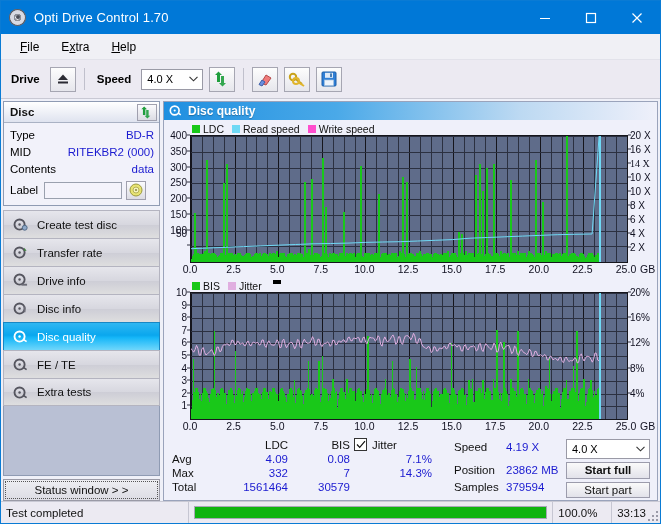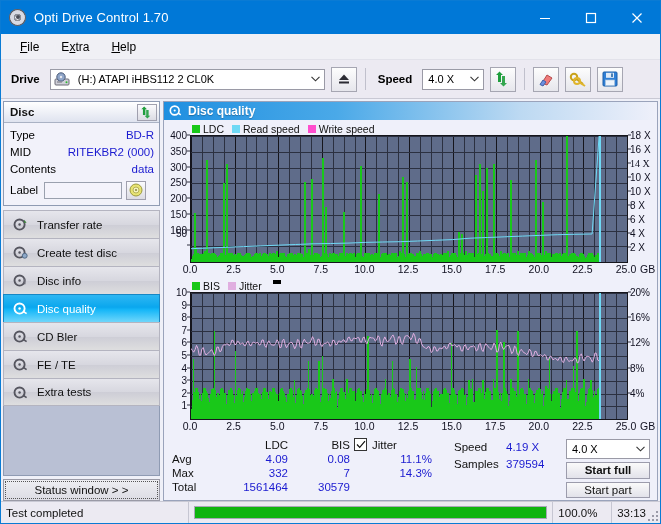--- a/index.html
+++ b/index.html
@@ -260,37 +260,20 @@
   </div>
 
   <div class="menubar">
     <div class="menu-item"><u>F</u><span>ile</span></div>
     <div class="menu-item">E<u>x</u><span>tra</span></div>
     <div class="menu-item"><u>H</u><span>elp</span></div>
   </div>
 
   <div class="toolbar">
     <div class="tb-label">Drive</div>
-    <div class="combo" id="drive-combo">
-      <span class="drv-ico">
-        <svg width="16" height="14" viewBox="0 0 16 14">
-          <rect x="1" y="7" width="14" height="6" rx="1" fill="#cfcfd8" stroke="#6d6d78"></rect>
-          <circle cx="7" cy="5" r="4.2" fill="#8fa5c8" stroke="#4a5a78"></circle>
-          <circle cx="7" cy="5" r="1.2" fill="#e8e8ee"></circle>
-          <rect x="3" y="9.3" width="5" height="1.4" fill="#8b8b96"></rect>
-          <circle cx="12.5" cy="10.3" r="1" fill="#2db82d"></circle>
-        </svg>
-      </span>
-      <span class="cb-txt">(H:)  ATAPI iHBS112  2 CL0K</span>
-      <span class="cb-arrow">
-        <svg width="9" height="6" viewBox="0 0 9 6">
-            <path d="M0.5 0.8 L4.5 4.8 L8.5 0.8" stroke="#333" stroke-width="1.1" fill="none"></path>
-          </svg>
-      </span>
-    </div>
     <div class="btn-sq">
       <svg width="14" height="12" viewBox="0 0 14 12">
         <path d="M7 1.5 L12 7 L2 7 Z" fill="#2b2b33"></path>
         <rect x="2" y="8.5" width="10" height="2" fill="#2b2b33"></rect>
       </svg>
     </div>
     <div class="tb-sep"></div>
     <div class="tb-label">Speed</div>
     <div class="combo" id="speed-combo">
       <span class="cb-txt">4.0 X</span>
@@ -371,64 +354,64 @@
           </div>
         </div>
       </div>
 
       <div class="navlist">
         <div class="navbtn">
           <span class="ni">
             <svg width="15" height="15" viewBox="0 0 16 16">
                 <circle cx="7" cy="8" r="5.4" fill="none" stroke="#55555f" stroke-width="2"></circle>
                 <circle cx="7" cy="8" r="1.3" fill="#55555f"></circle>
+                <circle cx="12.5" cy="11.5" r="2.6" fill="#8fa9c9" stroke="#4d6684"></circle>
+              </svg>
+          </span>
+          <span class="nt">Create test disc</span>
+        </div>
+        <div class="navbtn">
+          <span class="ni">
+            <svg width="15" height="15" viewBox="0 0 16 16">
+                <circle cx="7" cy="8" r="5.4" fill="none" stroke="#55555f" stroke-width="2"></circle>
+                <circle cx="7" cy="8" r="1.3" fill="#55555f"></circle>
                 <path d="M12 3 L14.5 6 L11.5 6.5 Z" fill="#3f7f3f"></path>
               </svg>
           </span>
           <span class="nt">Transfer rate</span>
         </div>
         <div class="navbtn">
           <span class="ni">
             <svg width="15" height="15" viewBox="0 0 16 16">
-                <circle cx="7" cy="8" r="5.4" fill="none" stroke="#55555f" stroke-width="2"></circle>
-                <circle cx="7" cy="8" r="1.3" fill="#55555f"></circle>
-                <circle cx="12.5" cy="11.5" r="2.6" fill="#8fa9c9" stroke="#4d6684"></circle>
+                <circle cx="7" cy="7" r="5.4" fill="none" stroke="#55555f" stroke-width="2"></circle>
+                <circle cx="7" cy="7" r="1.3" fill="#55555f"></circle>
+                <rect x="9" y="11.5" width="6" height="2" fill="#6b6b76"></rect>
               </svg>
           </span>
-          <span class="nt">Create test disc</span>
+          <span class="nt">Drive info</span>
         </div>
         <div class="navbtn">
           <span class="ni">
             <svg width="15" height="15" viewBox="0 0 16 16">
                 <circle cx="7" cy="8" r="5.4" fill="none" stroke="#55555f" stroke-width="2"></circle>
                 <circle cx="7" cy="8" r="1.3" fill="#55555f"></circle>
                 <rect x="11.5" y="6" width="1.8" height="6" fill="#6b6b76"></rect>
               </svg>
           </span>
           <span class="nt">Disc info</span>
         </div>
         <div class="navbtn sel">
           <span class="ni">
             <svg width="15" height="15" viewBox="0 0 16 16">
                 <circle cx="7" cy="8" r="5.4" fill="none" stroke="#ffffff" stroke-width="2"></circle>
                 <circle cx="7" cy="8" r="1.3" fill="#ffffff"></circle>
                 <path d="M11 11 L14.5 13.5" stroke="#ffffff" stroke-width="1.8"></path>
               </svg>
           </span>
           <span class="nt">Disc quality</span>
-        </div>
-        <div class="navbtn">
-          <span class="ni">
-            <svg width="15" height="15" viewBox="0 0 16 16">
-                <circle cx="7" cy="8" r="5.4" fill="none" stroke="#55555f" stroke-width="2"></circle>
-                <circle cx="7" cy="8" r="1.3" fill="#55555f"></circle>
-                <path d="M11 11 L14.5 13.5" stroke="#55555f" stroke-width="1.8"></path>
-              </svg>
-          </span>
-          <span class="nt">CD Bler</span>
         </div>
         <div class="navbtn">
           <span class="ni">
             <svg width="15" height="15" viewBox="0 0 16 16">
                 <circle cx="7" cy="8" r="5.4" fill="none" stroke="#55555f" stroke-width="2"></circle>
                 <circle cx="7" cy="8" r="1.3" fill="#55555f"></circle>
                 <path d="M11 11 L14.5 13.5" stroke="#55555f" stroke-width="1.8"></path>
               </svg>
           </span>
           <span class="nt">FE / TE</span>
@@ -1028,21 +1011,21 @@
                 <div class="ax-lbl" style="top: 70px;">8 X</div>
                 <div class="tickm" style="top: 70px;"></div>
                 <div class="ax-lbl" style="top: 56px;">10 X</div>
                 <div class="tickm" style="top: 56px;"></div>
                 <div class="ax-lbl" style="top: 42px;">10 X</div>
                 <div class="tickm" style="top: 42px;"></div>
                 <div class="ax-lbl" style="top: 28px; font-family: Liberation Serif, serif;">14 X</div>
                 <div class="tickm" style="top: 28px;"></div>
                 <div class="ax-lbl" style="top: 14px;">16 X</div>
                 <div class="tickm" style="top: 14px;"></div>
-                <div class="ax-lbl" style="top: 0px;">18 X</div>
+                <div class="ax-lbl" style="top: 0px;">20 X</div>
                 <div class="tickm" style="top: 0px;"></div>
               </div>
           </div>
           <div class="axis-x" id="c1-axx">
               <div class="xl" style="left: 0px;">0.0</div>
               <div class="xl" style="left: 43.6px;">2.5</div>
               <div class="xl" style="left: 87.2px;">5.0</div>
               <div class="xl" style="left: 130.8px;">7.5</div>
               <div class="xl" style="left: 174.4px;">10.0</div>
               <div class="xl" style="left: 218px;">12.5</div>
@@ -1646,41 +1629,45 @@
                     <path d="M1 4.5 L3.7 7.3 L9 1.2" stroke="#111" stroke-width="1.2" fill="none"></path>
                   </svg>
               </span>
             </div>
             <div class="hdr" style="text-align:left">Jitter</div>
 
             <div class="rk">Avg</div>
             <div class="rv">4.09</div>
             <div class="rv">0.08</div>
             <div></div>
-            <div class="rv">11.1%</div>
+            <div class="rv">7.1%</div>
 
             <div class="rk">Max</div>
             <div class="rv">332</div>
             <div class="rv">7</div>
             <div></div>
             <div class="rv">14.3%</div>
 
             <div class="rk">Total</div>
             <div class="rv">1561464</div>
             <div class="rv">30579</div>
             <div></div>
             <div></div>
           </div>
         </div>
 
         <div class="stats-right">
           <div class="sr-labels">
             <div class="srow">
               <span class="k">Speed</span>
               <span class="v">4.19 X</span>
+            </div>
+            <div class="srow" style="margin-top:6px">
+              <span class="k">Position</span>
+              <span class="v">23862 MB</span>
             </div>
             <div class="srow">
               <span class="k">Samples</span>
               <span class="v">379594</span>
             </div>
           </div>
           <div class="sr-ctrl">
             <div class="combo sel-speed">
               <span class="cb-txt">4.0 X</span>
               <span class="cb-arrow">

